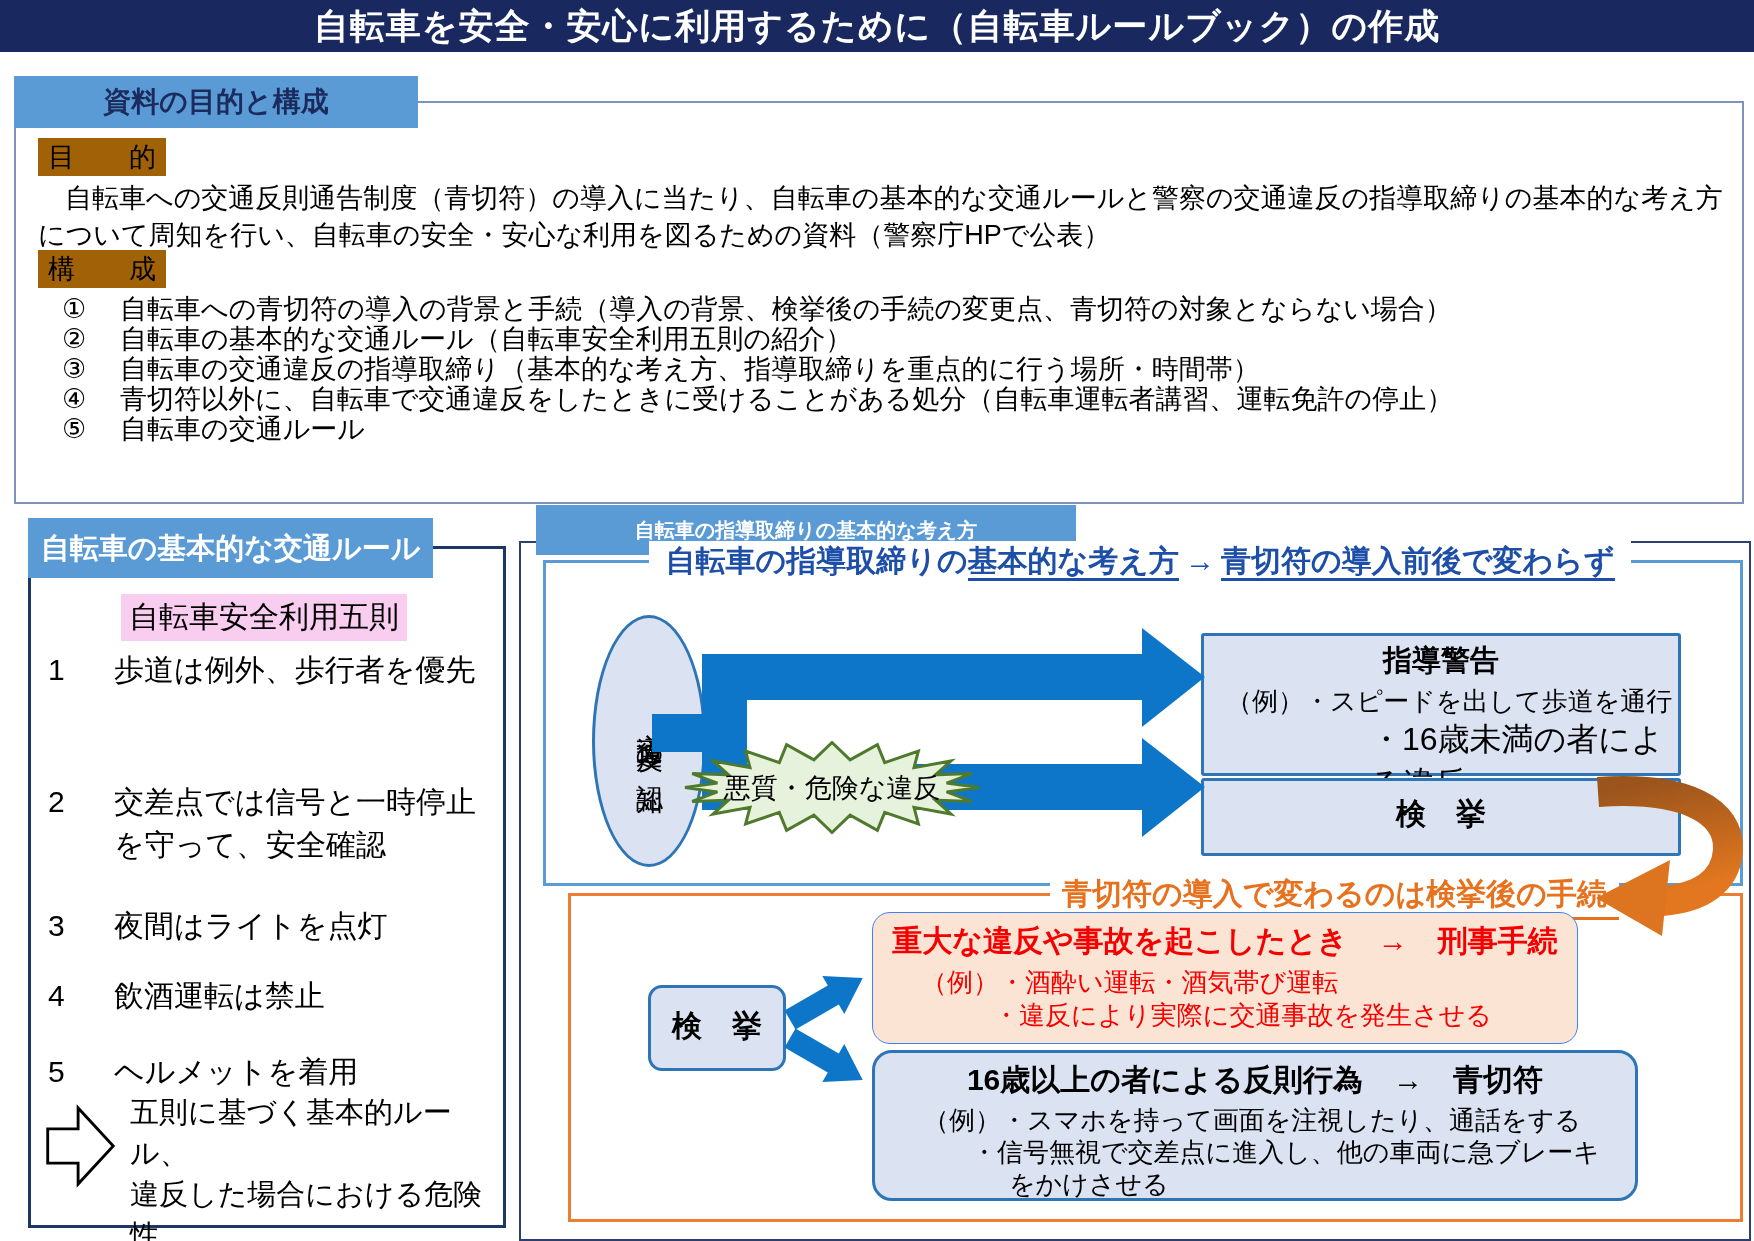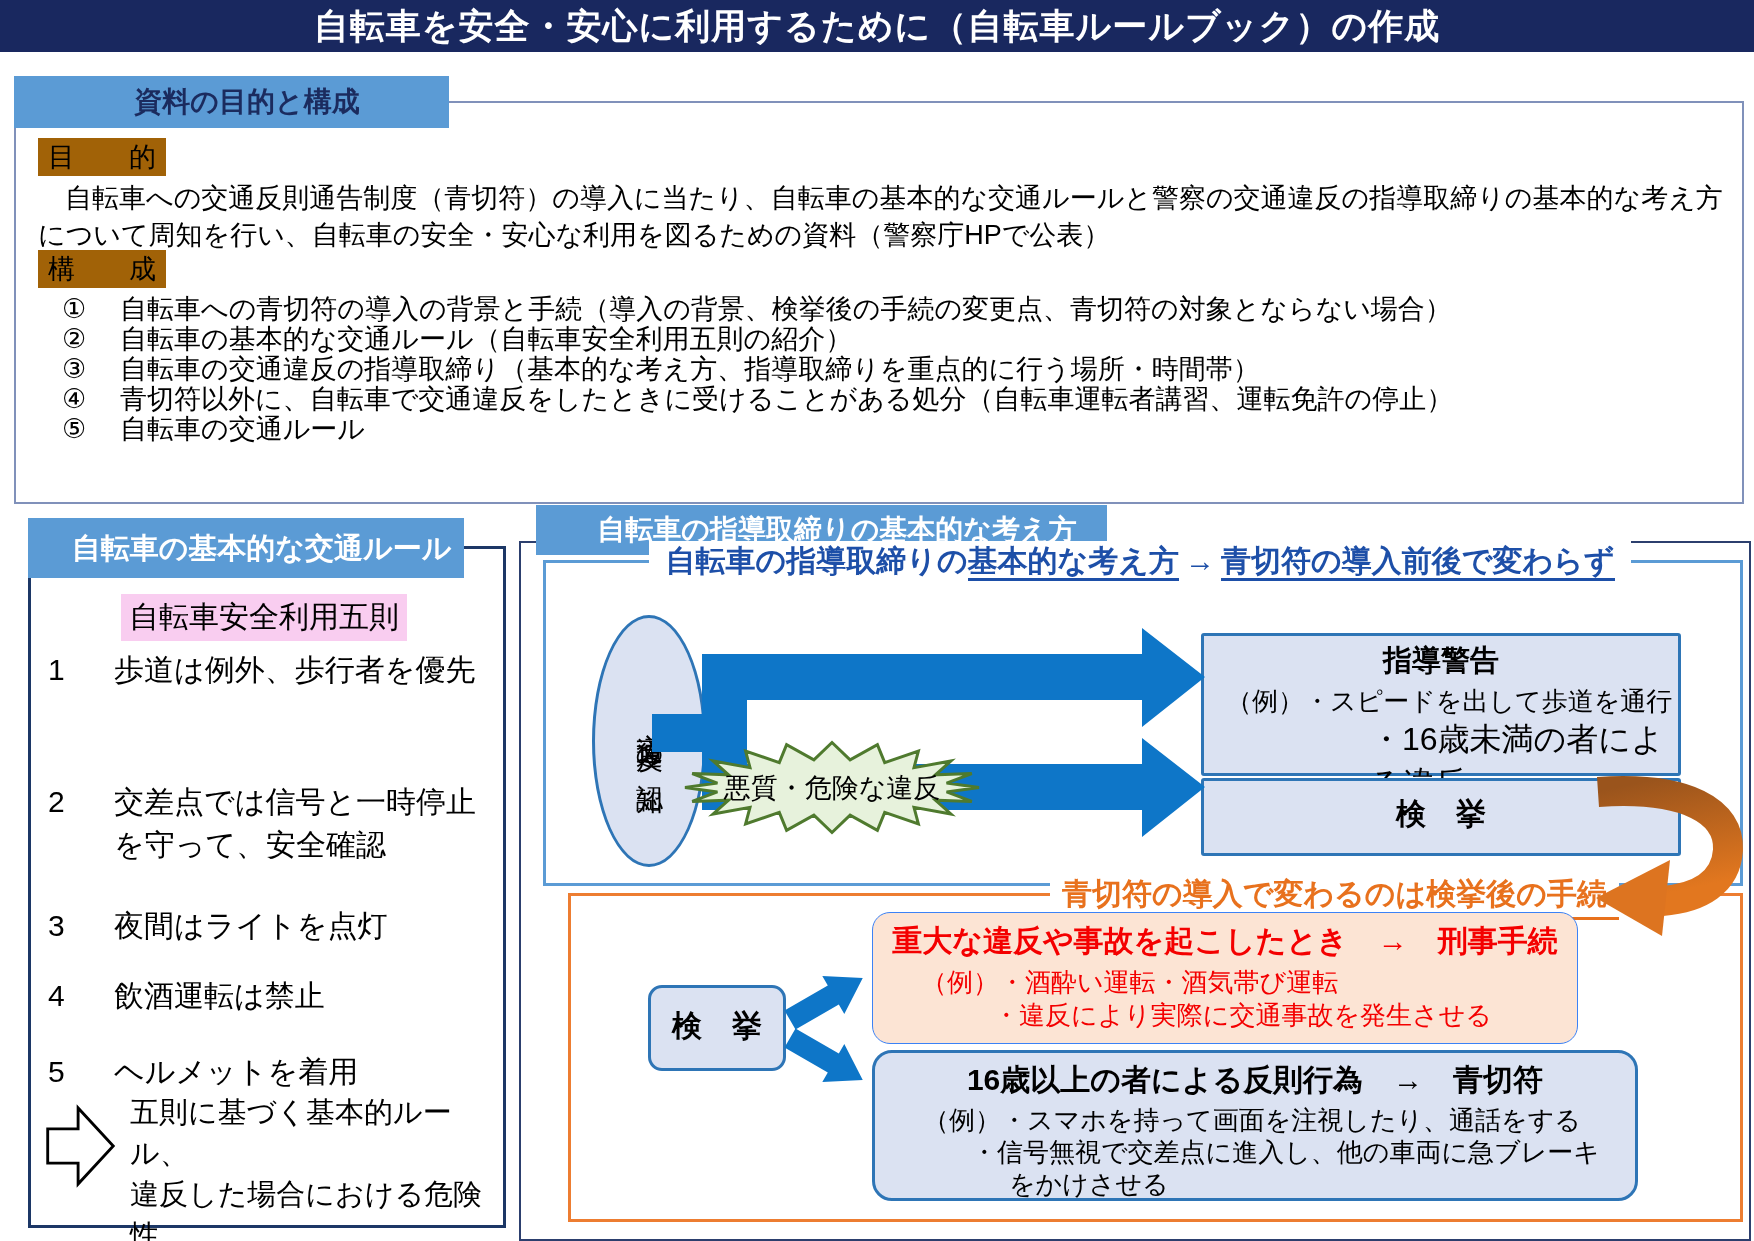--- a/index.html
+++ b/index.html
@@ -5,24 +5,24 @@
   html,body{margin:0;padding:0;background:#fff;}
   .canvas{position:relative;width:1754px;height:1241px;background:#fff;overflow:hidden;
           font-family:"Liberation Sans","DejaVu Sans",sans-serif;color:#000;}
   .abs{position:absolute;}
 
   
   .banner{left:0;top:8;width:1754px;height:52px;background:#19285f;color:#fff;
           font-size:35px;font-weight:bold;text-align:center;line-height:52px;letter-spacing:1px;z-index:5;}
 
   
-  .tab{background:#5b9bd5;text-align:center;font-weight:bold;z-index:15;padding-left:31px;}
+  .tab{background:#5b9bd5;text-align:center;font-weight:bold;z-index:15;}
   .tab1{left:14px;top:76px;width:404px;height:52px;line-height:52px;font-size:28px;color:#1b2b5e;}
   .tab2{left:28px;top:518px;width:405px;height:60px;line-height:60px;font-size:29px;color:#fff;}
-  .tab3{left:536px;top:505px;width:540px;height:50px;line-height:50px;font-size:28px;color:#fff;}
+  .tab3{left:536px;top:505px;width:540px;height:50px;line-height:50px;font-size:20px;color:#fff;}
 
   
   .box1{left:14px;top:101px;width:1726px;height:399px;border:2px solid #8091ba;background:#fff;z-index:4;}
   .box2{left:28px;top:546px;width:472px;height:676px;border:3px solid #1c3766;background:#fff;z-index:4;}
   .box3{left:519px;top:541px;width:1228px;height:696px;border:2px solid #2c3f6e;background:#fff;z-index:3;}
 
   
   .hl{background:#a16207;padding:2px 10px;font-size:27px;line-height:34px;display:inline-block;}
   .obj-label{left:38px;top:138px;z-index:6;}
   .str-label{left:38px;top:250px;z-index:6;}

